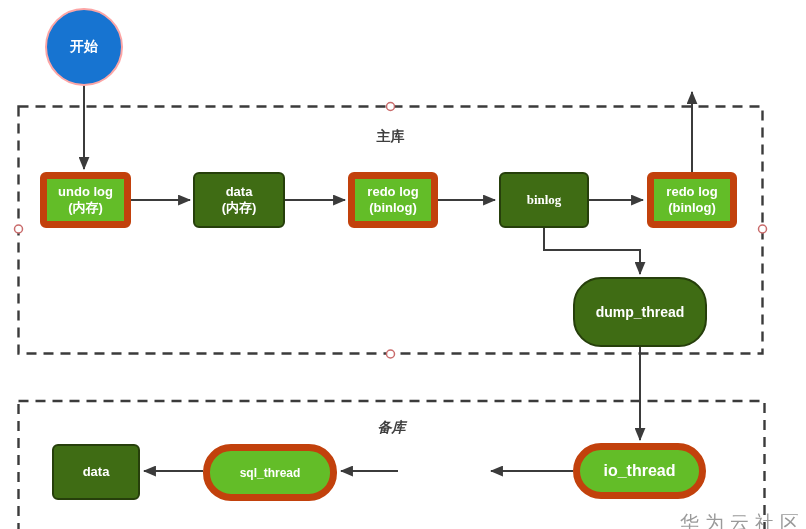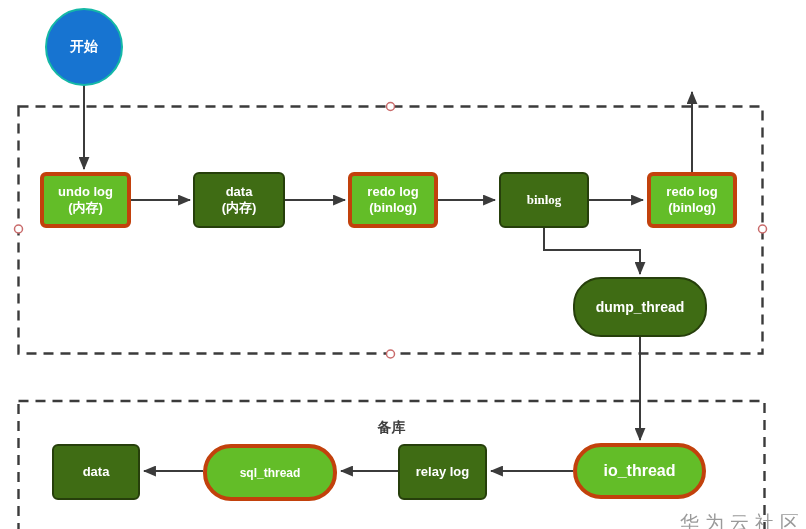--- a/index.html
+++ b/index.html
@@ -14,25 +14,25 @@
     position:absolute;
     display:flex;flex-direction:column;
     align-items:center;justify-content:center;
     color:#ffffff;font-weight:bold;
     font-size:13px;line-height:16px;text-align:center;
     box-sizing:border-box;
     z-index:3;
   }
   .rect{border-radius:6px;}
   .pill{border-radius:28px;}
-  .light{background:var(--light-green,#63BD28);border:4px solid #c2410c;}
+  .light{background:var(--light-green,#63BD28);border:7px solid #c2410c;}
   .dark{background:var(--dark-green,#3F6C14);border:2px solid #263F0B;}
   .circle{
     position:absolute;width:78px;height:78px;border-radius:50%;
-    background:var(--blue,#1774D1);border:2px solid #14b8a6;
+    background:var(--blue,#1774D1);border:2px solid #fca5a5;
     display:flex;align-items:center;justify-content:center;
     color:#ffffff;font-weight:bold;font-size:14px;
     box-sizing:border-box;z-index:3;
   }
   .group-label{
     position:absolute;text-align:center;
     color:#3F3F3F;font-size:14px;font-weight:600;
     z-index:2;
   }
   #arrow-layer{
@@ -48,21 +48,22 @@
     white-space:nowrap;z-index:1;
   }
 </style>
 </head>
 <body>
 
 <div id="canvas">
 
   <div id="watermark">华为云社区</div>
 
-  <div class="group-label" style="left:18px;top:419px;width:747px;">备库</div>
+  <div class="group-label" style="left:18px;top:128px;width:745px;">主库</div>
+  <div class="group-label" style="left:18px;top:419px;width:747px;font-style:italic;">备库</div>
 
   <svg id="arrow-layer" width="806" height="529" viewBox="0 0 806 529">
     <defs>
       <marker id="ah" viewBox="0 0 12 10" markerWidth="13" markerHeight="11" refX="11" refY="5" orient="auto" markerUnits="userSpaceOnUse">
         <path d="M0,0 L12,5 L0,10 Z" fill="#3B3B3B"></path>
       </marker>
     </defs>
 
     <rect class="groupbox" x="18.5" y="106.5" width="744" height="247"></rect>
     <rect class="groupbox" x="18.5" y="401" width="746" height="170"></rect>
@@ -101,29 +102,26 @@
     <span>redo log</span>
     <span>(binlog)</span>
   </div>
   <div class="node rect dark" style="left:499px;top:172px;width:90px;height:56px;font-family:Liberation Serif, serif;">
     <span>binlog</span>
   </div>
   <div class="node rect light" style="left:647px;top:172px;width:90px;height:56px;">
     <span>redo log</span>
     <span>(binlog)</span>
   </div>
-  <div class="node pill dark" style="left:573px;top:277px;width:134px;height:60px;font-size:14px;">
+  <div class="node pill dark" style="left:573px;top:277px;width:134px;height:70px;font-size:14px;">
     <span>dump_thread</span>
   </div>
 
   <div class="node pill light" style="left:573px;top:443px;width:133px;height:56px;font-size:16px;">
     <span>io_thread</span>
-  </div>
-  <div class="node rect dark" style="left:398px;top:444px;width:89px;height:56px;">
-    <span>relay log</span>
   </div>
   <div class="node pill light" style="left:203px;top:444px;width:134px;height:57px;font-size:12px;">
     <span>sql_thread</span>
   </div>
   <div class="node rect dark" style="left:52px;top:444px;width:88px;height:56px;">
     <span>data</span>
   </div>
 
 </div>
 

